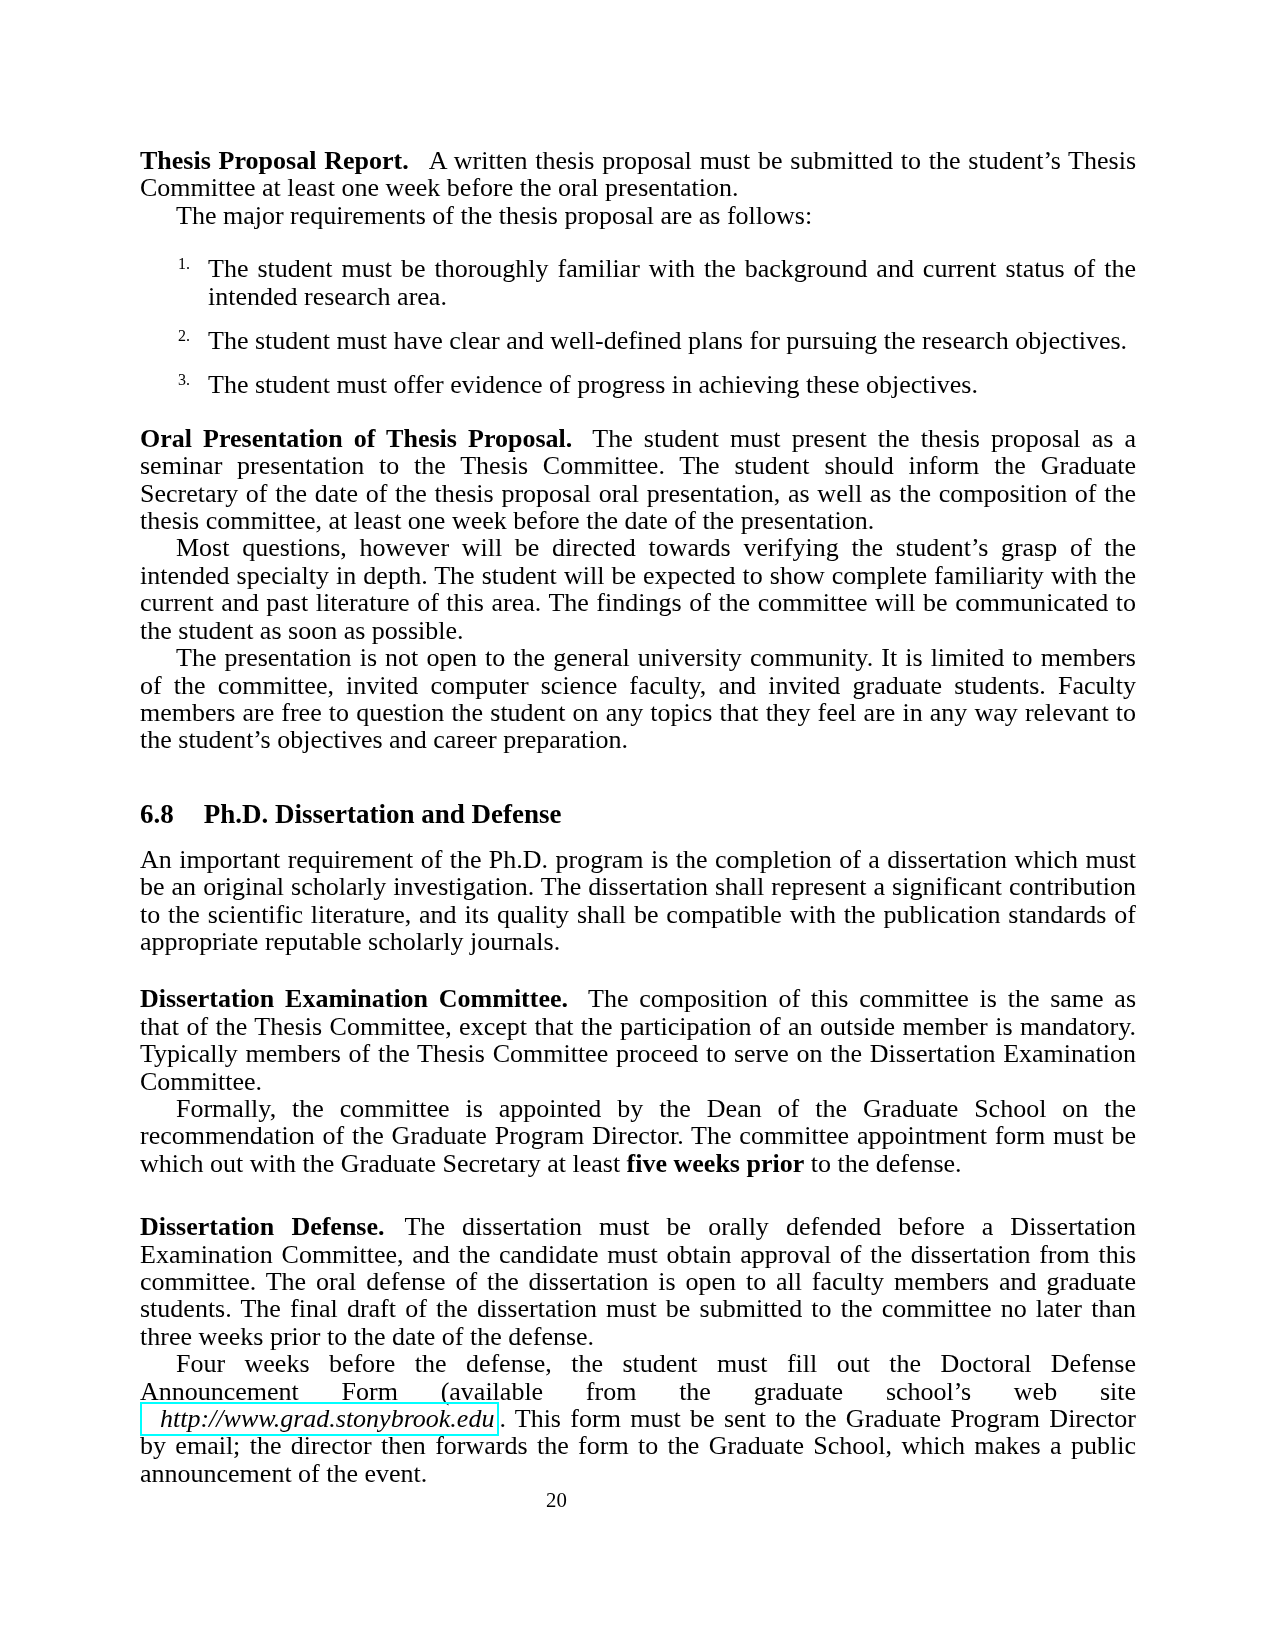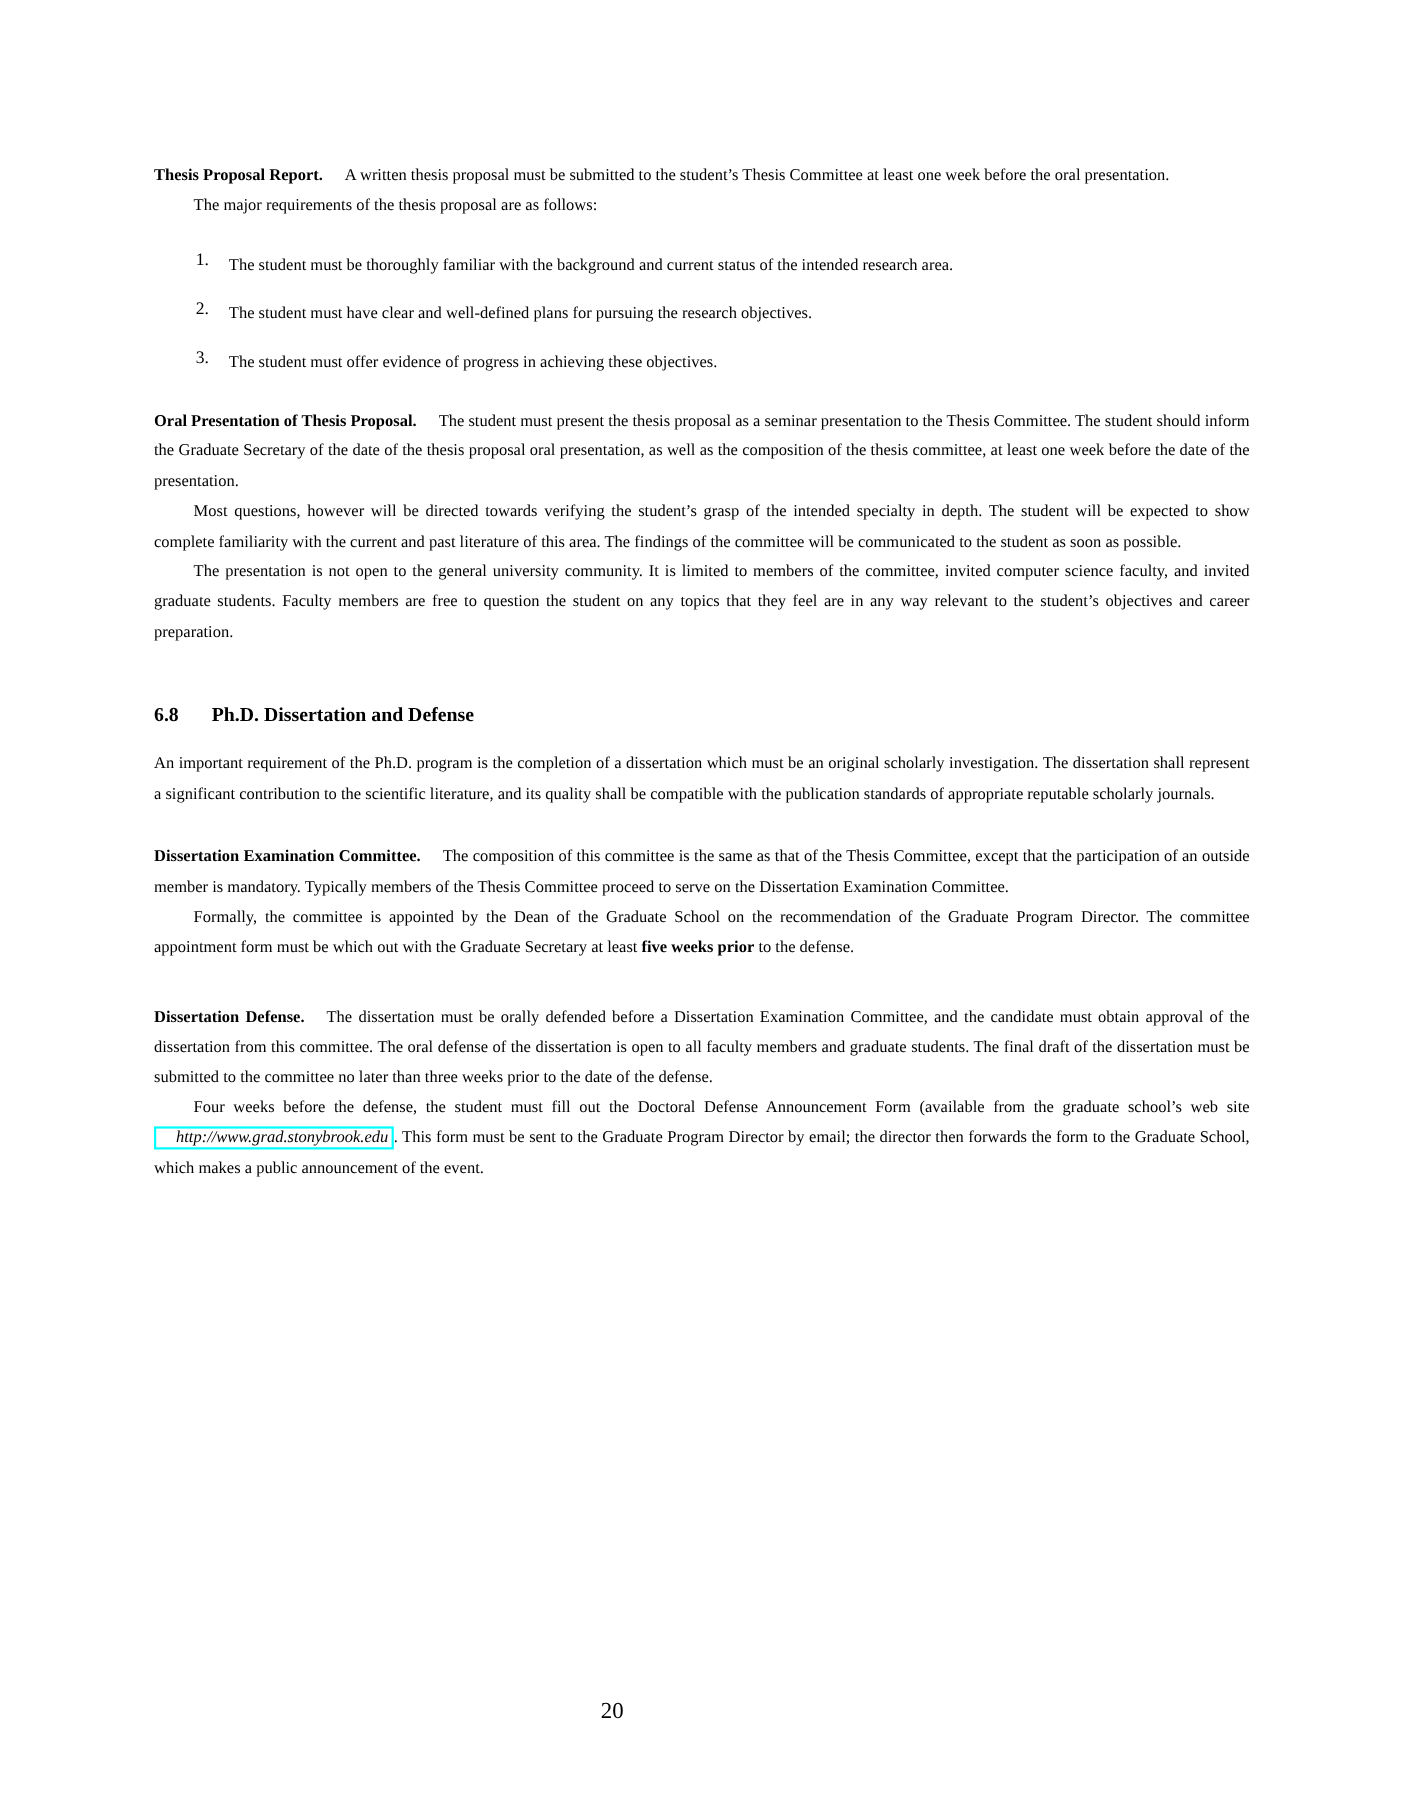--- a/index.html
+++ b/index.html
@@ -12,52 +12,52 @@
     color: #000000;
     overflow: hidden;
   }
   .text-column {
     position: absolute;
     left: 140px;
     top: 147px;
     width: 996px;
   }
   .para {
-    font-size: 15px;
+    font-size: 26px;
     line-height: 27.4px;
     text-align: justify;
     hyphens: auto;
     -webkit-hyphens: auto;
   }
   .indent { text-indent: 36px; }
   .lead { font-weight: bold; margin-right: 20px; }
   .bold { font-weight: bold; }
   .req-list { margin-top: 26px; margin-bottom: 24px; }
   .req-item { position: relative; padding-left: 68px; }
   .req-item + .req-item { margin-top: 17px; }
   .req-num { position: absolute; left: 38px; top: 0; }
   .block-gap { margin-top: 36px; }
   .block-gap-sm { margin-top: 30px; }
   .block-gap-md { margin-top: 26px; }
   .section-heading {
     margin-top: 44px;
     margin-bottom: 16px;
-    font-size: 18px;
+    font-size: 27px;
     font-weight: bold;
     line-height: 32px;
   }
   .section-number { margin-right: 30px; }
   .link-box {
     font-style: italic;
     border: 2px solid #00ffff;
     padding: 0px 3px 1px 18px;
   }
   .page-footer {
     position: absolute;
-    top: 1544px;
+    top: 1488px;
     left: 0;
     width: 1113px;
     text-align: center;
     font-size: 20.8px;
   }
 </style>
 </head>
 <body>
 
 <div class="text-column">

